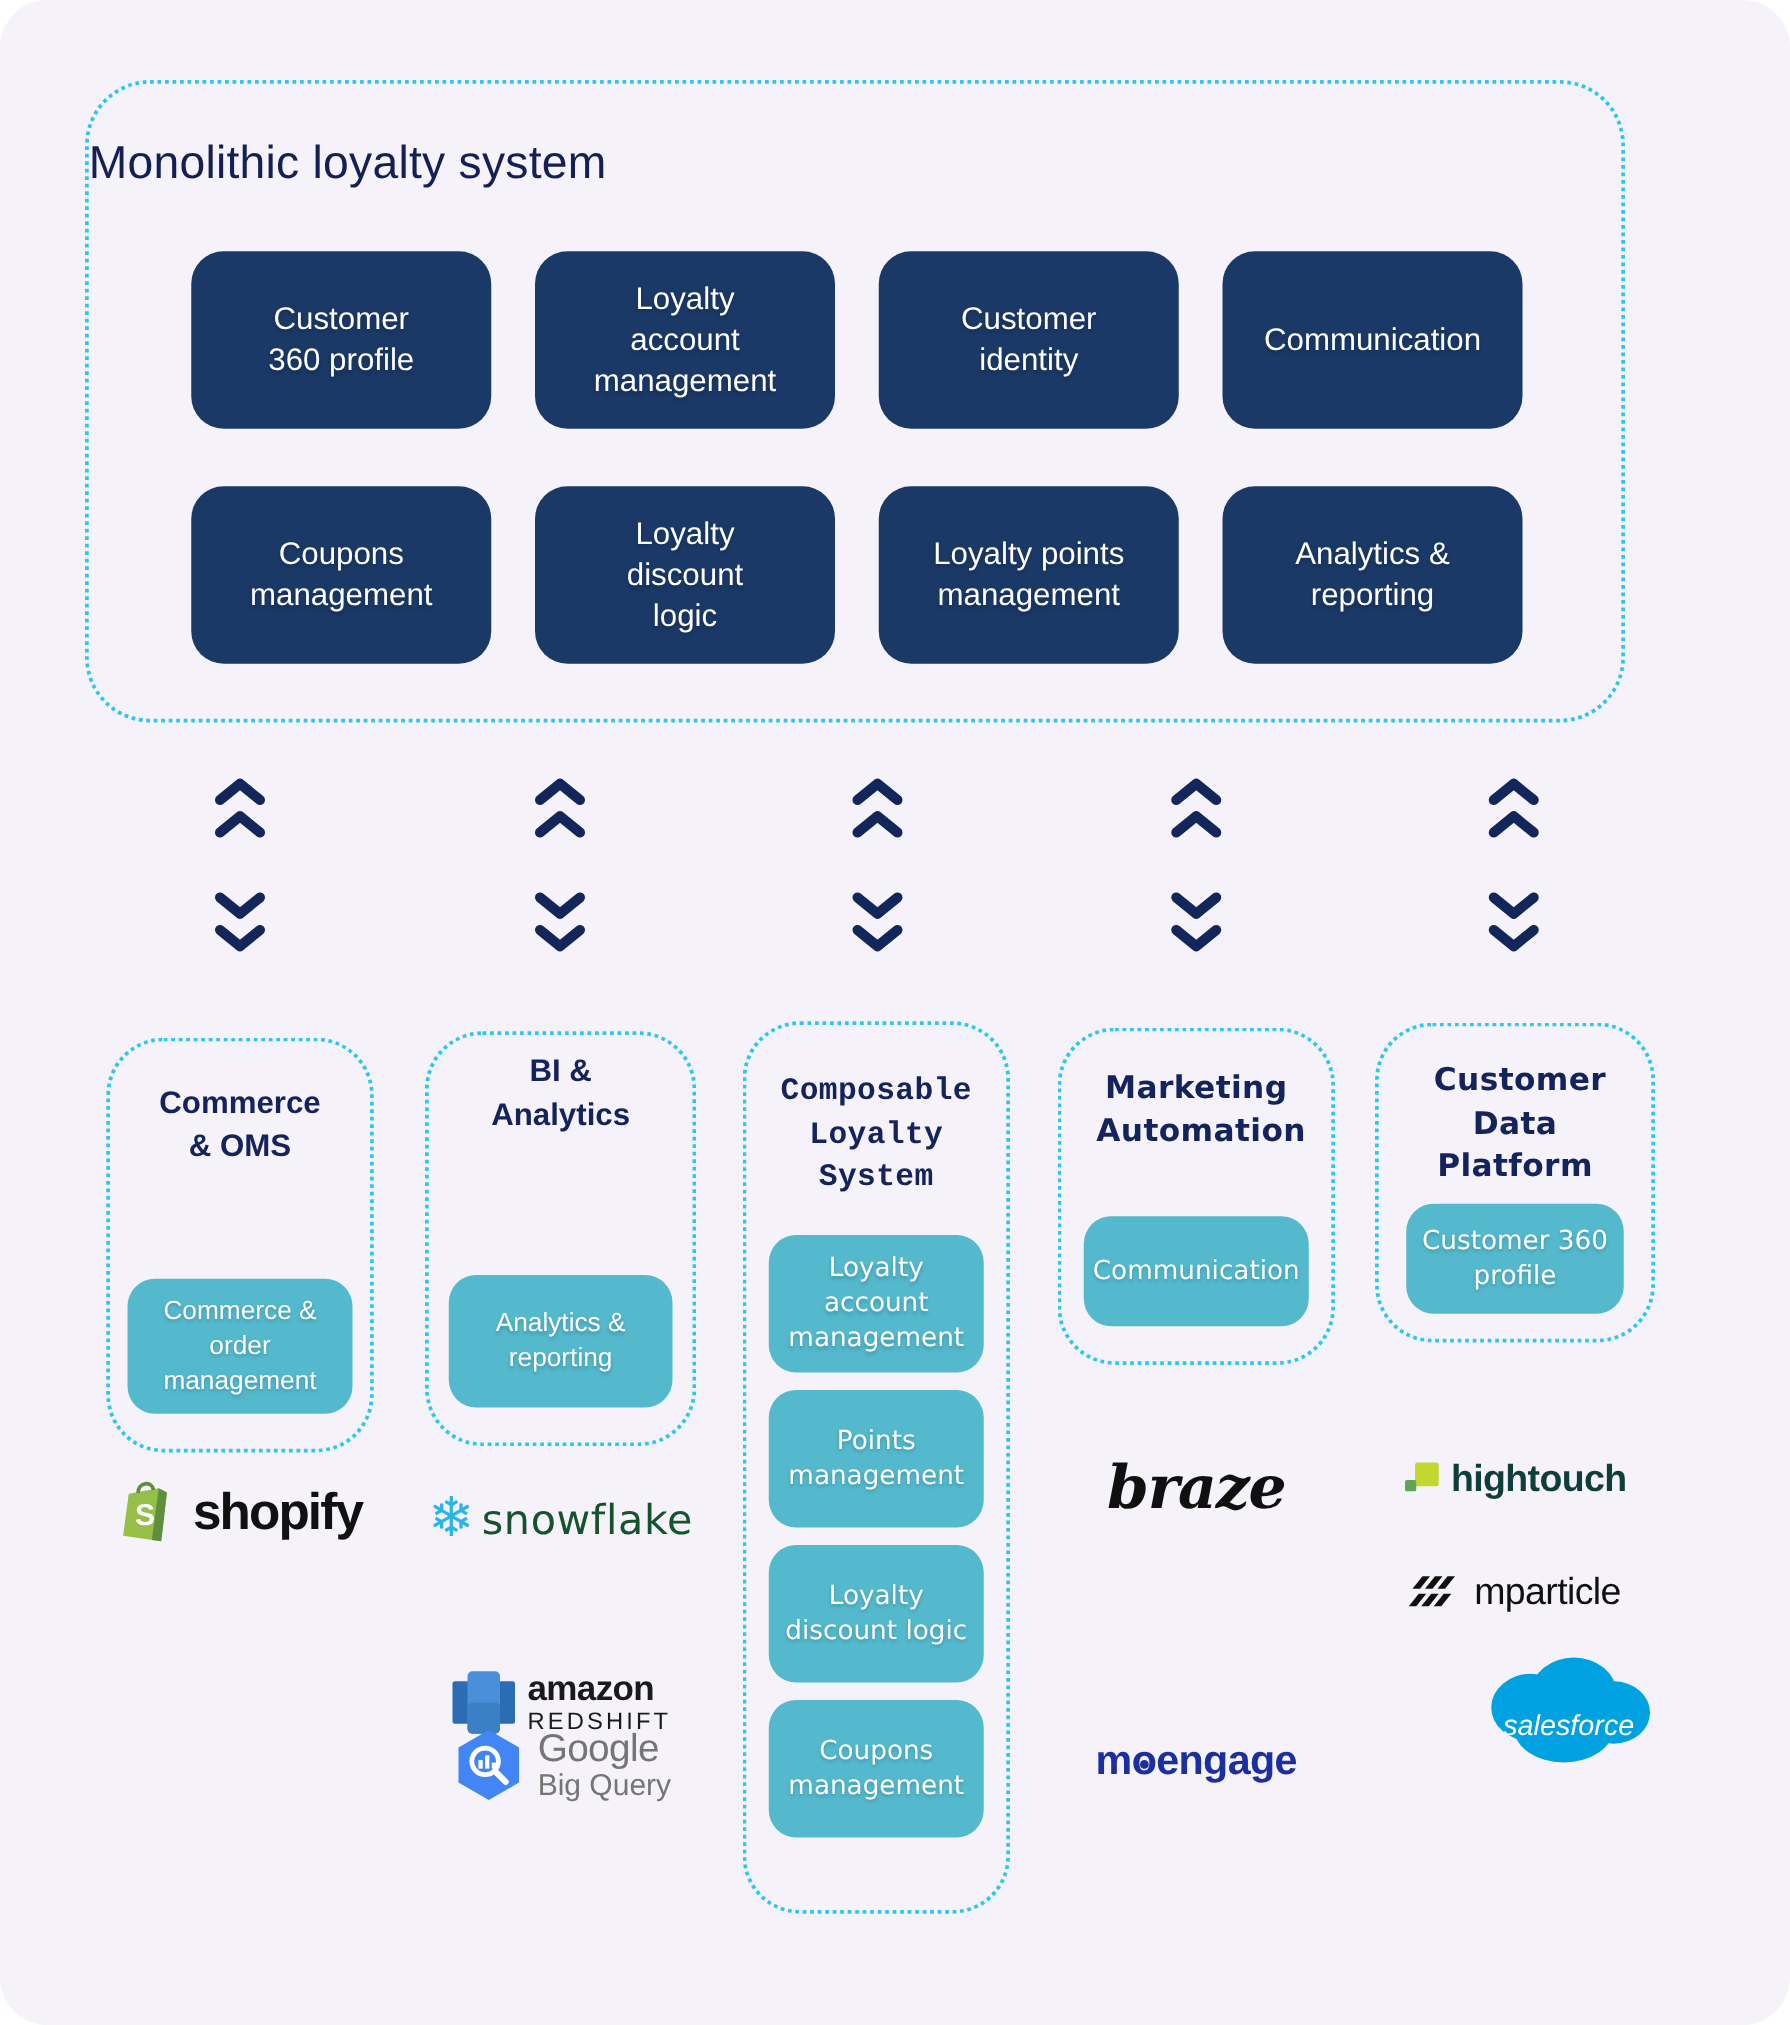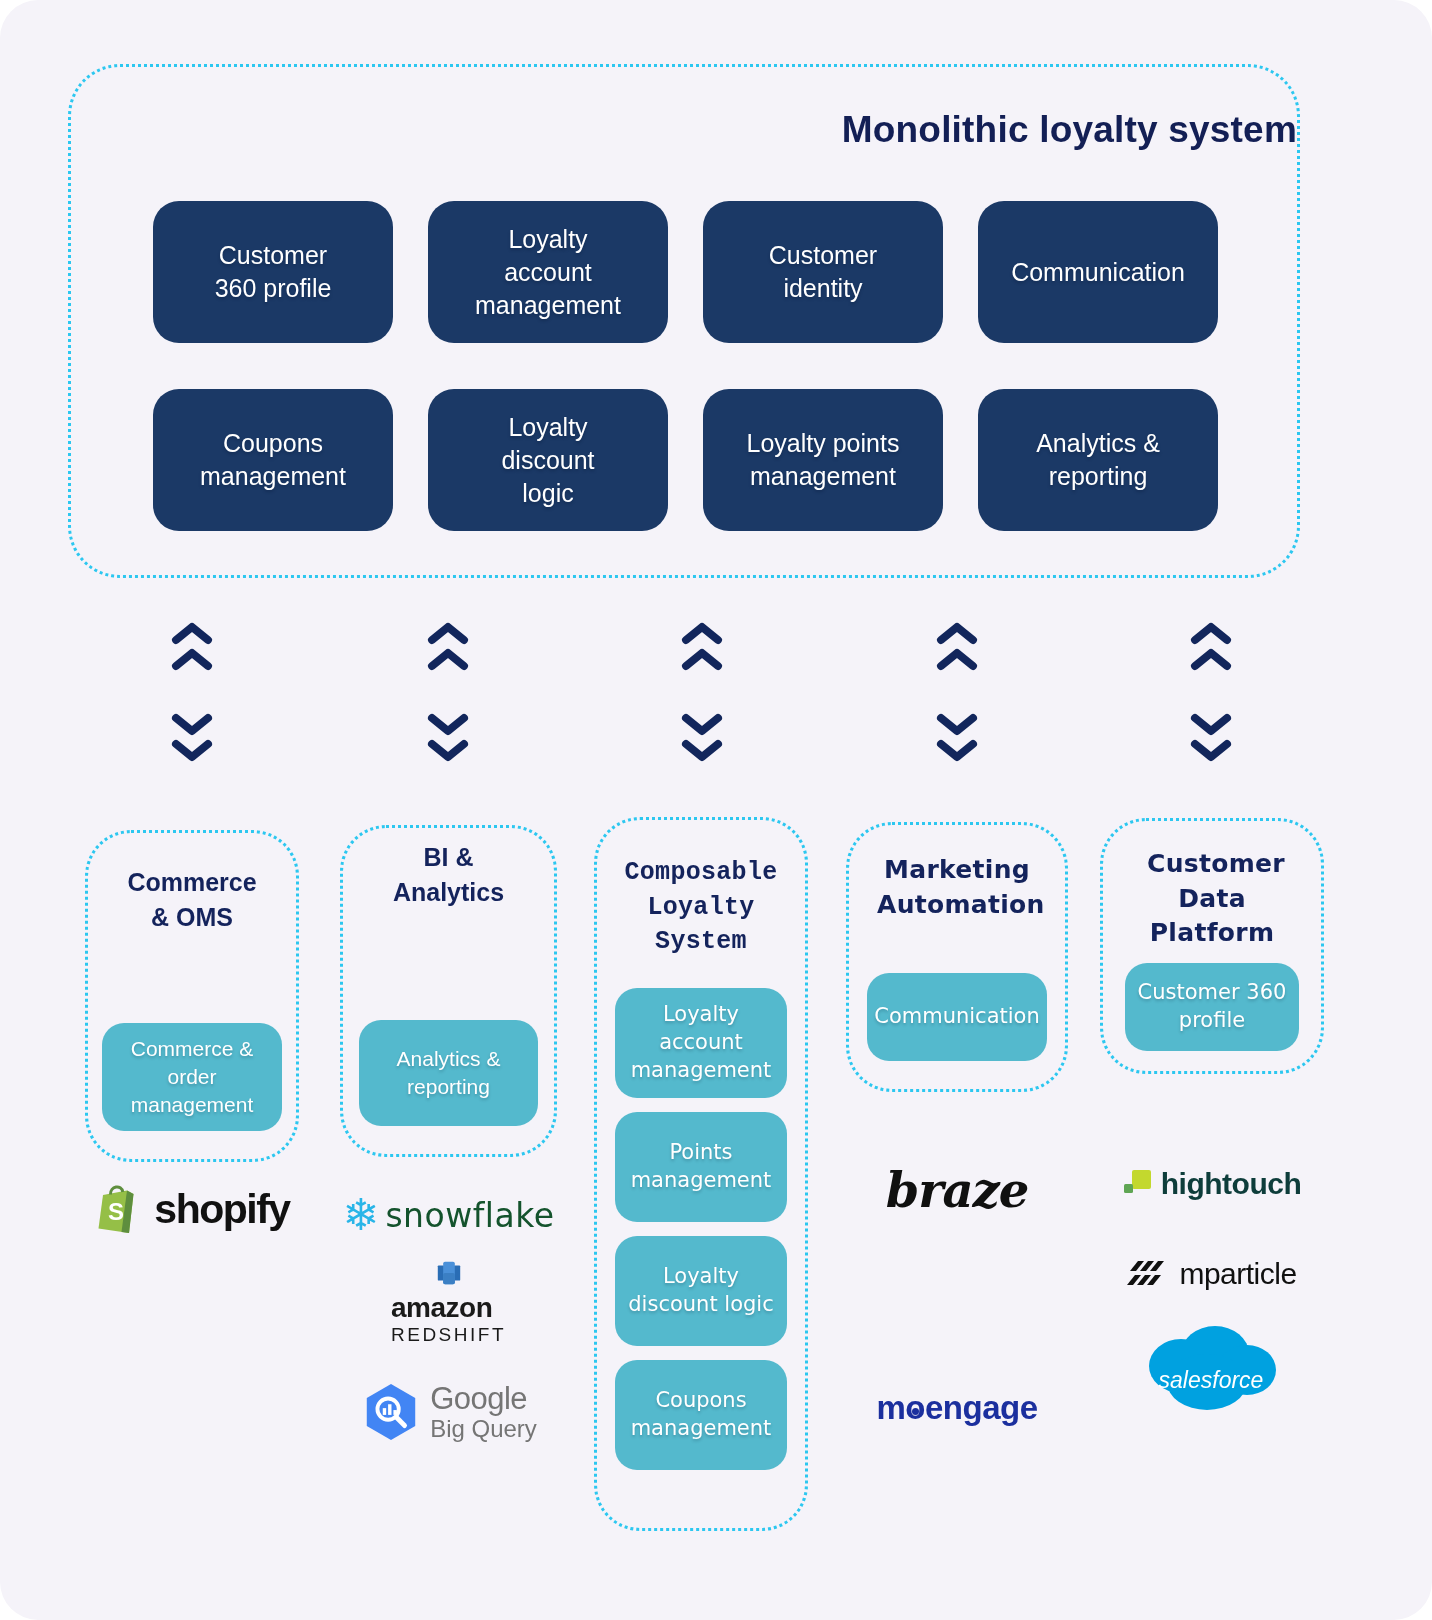--- a/index.html
+++ b/index.html
@@ -2,21 +2,21 @@
 <html><head>
 <meta charset="utf-8">
 <style>
   html,body{margin:0;padding:0;background:#ffffff;}
   body{font-family:"Liberation Sans",sans-serif;}
   .canvas{position:relative;width:1432px;height:1620px;background:#f5f3f9;border-radius:38px;overflow:hidden;}
 
   
   .mono-panel{position:absolute;left:68px;top:64px;width:1232px;height:514px;
     border:3px dotted #2cc7f0;border-radius:52px;box-sizing:border-box;}
-  .mono-title{margin:42px 0 0 0;text-align:right;font-size:37px;font-weight:bold;color:#131f55;letter-spacing:.2px;}
+  .mono-title{margin:42px 0 0 0;text-align:left;font-size:37px;font-weight:normal;color:#131f55;letter-spacing:.2px;}
   .mono-grid{position:absolute;left:82px;top:134px;display:grid;grid-template-columns:repeat(4,240px);gap:46px 35px;}
   .mono-box{height:142px;background:#1b3966;border-radius:26px;color:#fff;font-size:25px;line-height:1.32;
     display:flex;align-items:center;justify-content:center;text-align:center;padding:0 24px;box-sizing:border-box;
     text-shadow:0 2px 3px rgba(10,25,55,.35);}
   .mono-box.narrow{padding:0 58px;}
   .mono-box.mid{padding:0 52px;}
 
   
   .arrow-group{position:absolute;top:620px;width:46px;display:flex;flex-direction:column;align-items:center;}
   .arrow-group .sp{height:40px;}
@@ -48,42 +48,42 @@
   .c3 .tbox{position:absolute;left:18px;right:18px;height:110px;font-family:"DejaVu Sans",sans-serif;}
   .c3 .tb1{top:168px;} .c3 .tb2{top:292px;} .c3 .tb3{top:416px;} .c3 .tb4{top:540px;}
 
   
   .logo{position:absolute;display:flex;align-items:center;justify-content:center;gap:10px;}
   .lg-shopify{left:85px;top:1172px;width:214px;height:74px;}
   .shopify-text{font-size:41px;font-weight:bold;color:#111;letter-spacing:-1.5px;}
   .lg-snowflake{left:340px;top:1186px;width:217px;height:58px;gap:6px;}
   .sf-glyph{font-size:44px;color:#29b5e8;line-height:1;}
   .sf-text{font-size:33px;color:#14532d;letter-spacing:.5px;font-family:"DejaVu Sans",sans-serif;}
-  .lg-redshift{left:340px;top:1260px;width:217px;height:84px;gap:8px;flex-direction:column;}
+  .lg-redshift{left:340px;top:1320px;width:217px;height:84px;gap:8px;}
   .rs-words{display:flex;flex-direction:column;align-items:flex-start;line-height:1;}
   .rs-amazon{font-size:28px;font-weight:bold;color:#1a1a1a;letter-spacing:-.5px;}
   .rs-redshift{font-size:19px;color:#1a1a1a;letter-spacing:2.5px;margin-top:3px;}
   .lg-bigquery{left:340px;top:1372px;width:217px;height:80px;gap:8px;}
   .bq-words{display:flex;flex-direction:column;align-items:flex-start;line-height:1.05;}
   .bq-google{font-size:31px;color:#757575;font-weight:500;letter-spacing:-.5px;}
   .bq-query{font-size:24px;color:#757575;}
   .lg-braze{left:846px;top:1152px;width:222px;height:76px;}
   .braze-text{font-family:"DejaVu Serif",serif;font-style:italic;font-weight:bold;font-size:48px;color:#101010;letter-spacing:-1px;}
   .lg-klaviyo{left:846px;top:1244px;width:222px;height:64px;gap:2px;}
   .klaviyo-text{font-family:"DejaVu Serif",serif;font-size:40px;color:#101010;letter-spacing:-.5px;}
   .klaviyo-flag{margin-bottom:26px;}
   .lg-moengage{left:846px;top:1388px;width:222px;height:40px;gap:0;}
   .moengage-text{font-size:33px;font-weight:bold;color:#1b2f9e;letter-spacing:-.5px;display:flex;}
   .mo-o{position:relative;}
   .mo-o::after{content:"";position:absolute;left:50%;top:60%;width:7px;height:7px;margin:-3.5px 0 0 -3.5px;border-radius:50%;background:#1b2f9e;}
   .lg-hightouch{left:1100px;top:1158px;width:224px;height:52px;gap:8px;}
   .ht-text{font-size:30px;font-weight:bold;color:#0e3d3b;letter-spacing:-.5px;}
   .lg-mparticle{left:1100px;top:1250px;width:224px;height:48px;gap:8px;}
   .mp-text{font-size:30px;font-weight:normal;color:#101010;letter-spacing:-.5px;}
-  .lg-salesforce{left:1100px;top:1312px;width:224px;height:120px;}
+  .lg-salesforce{left:1144px;top:1312px;width:224px;height:120px;}
 </style>
 </head>
 <body>
 
 <div class="canvas">
 
   <div class="mono-panel">
     <div class="mono-title">Monolithic loyalty system</div>
     <div class="mono-grid">
       <div class="mono-box mid">Customer 360 profile</div>

